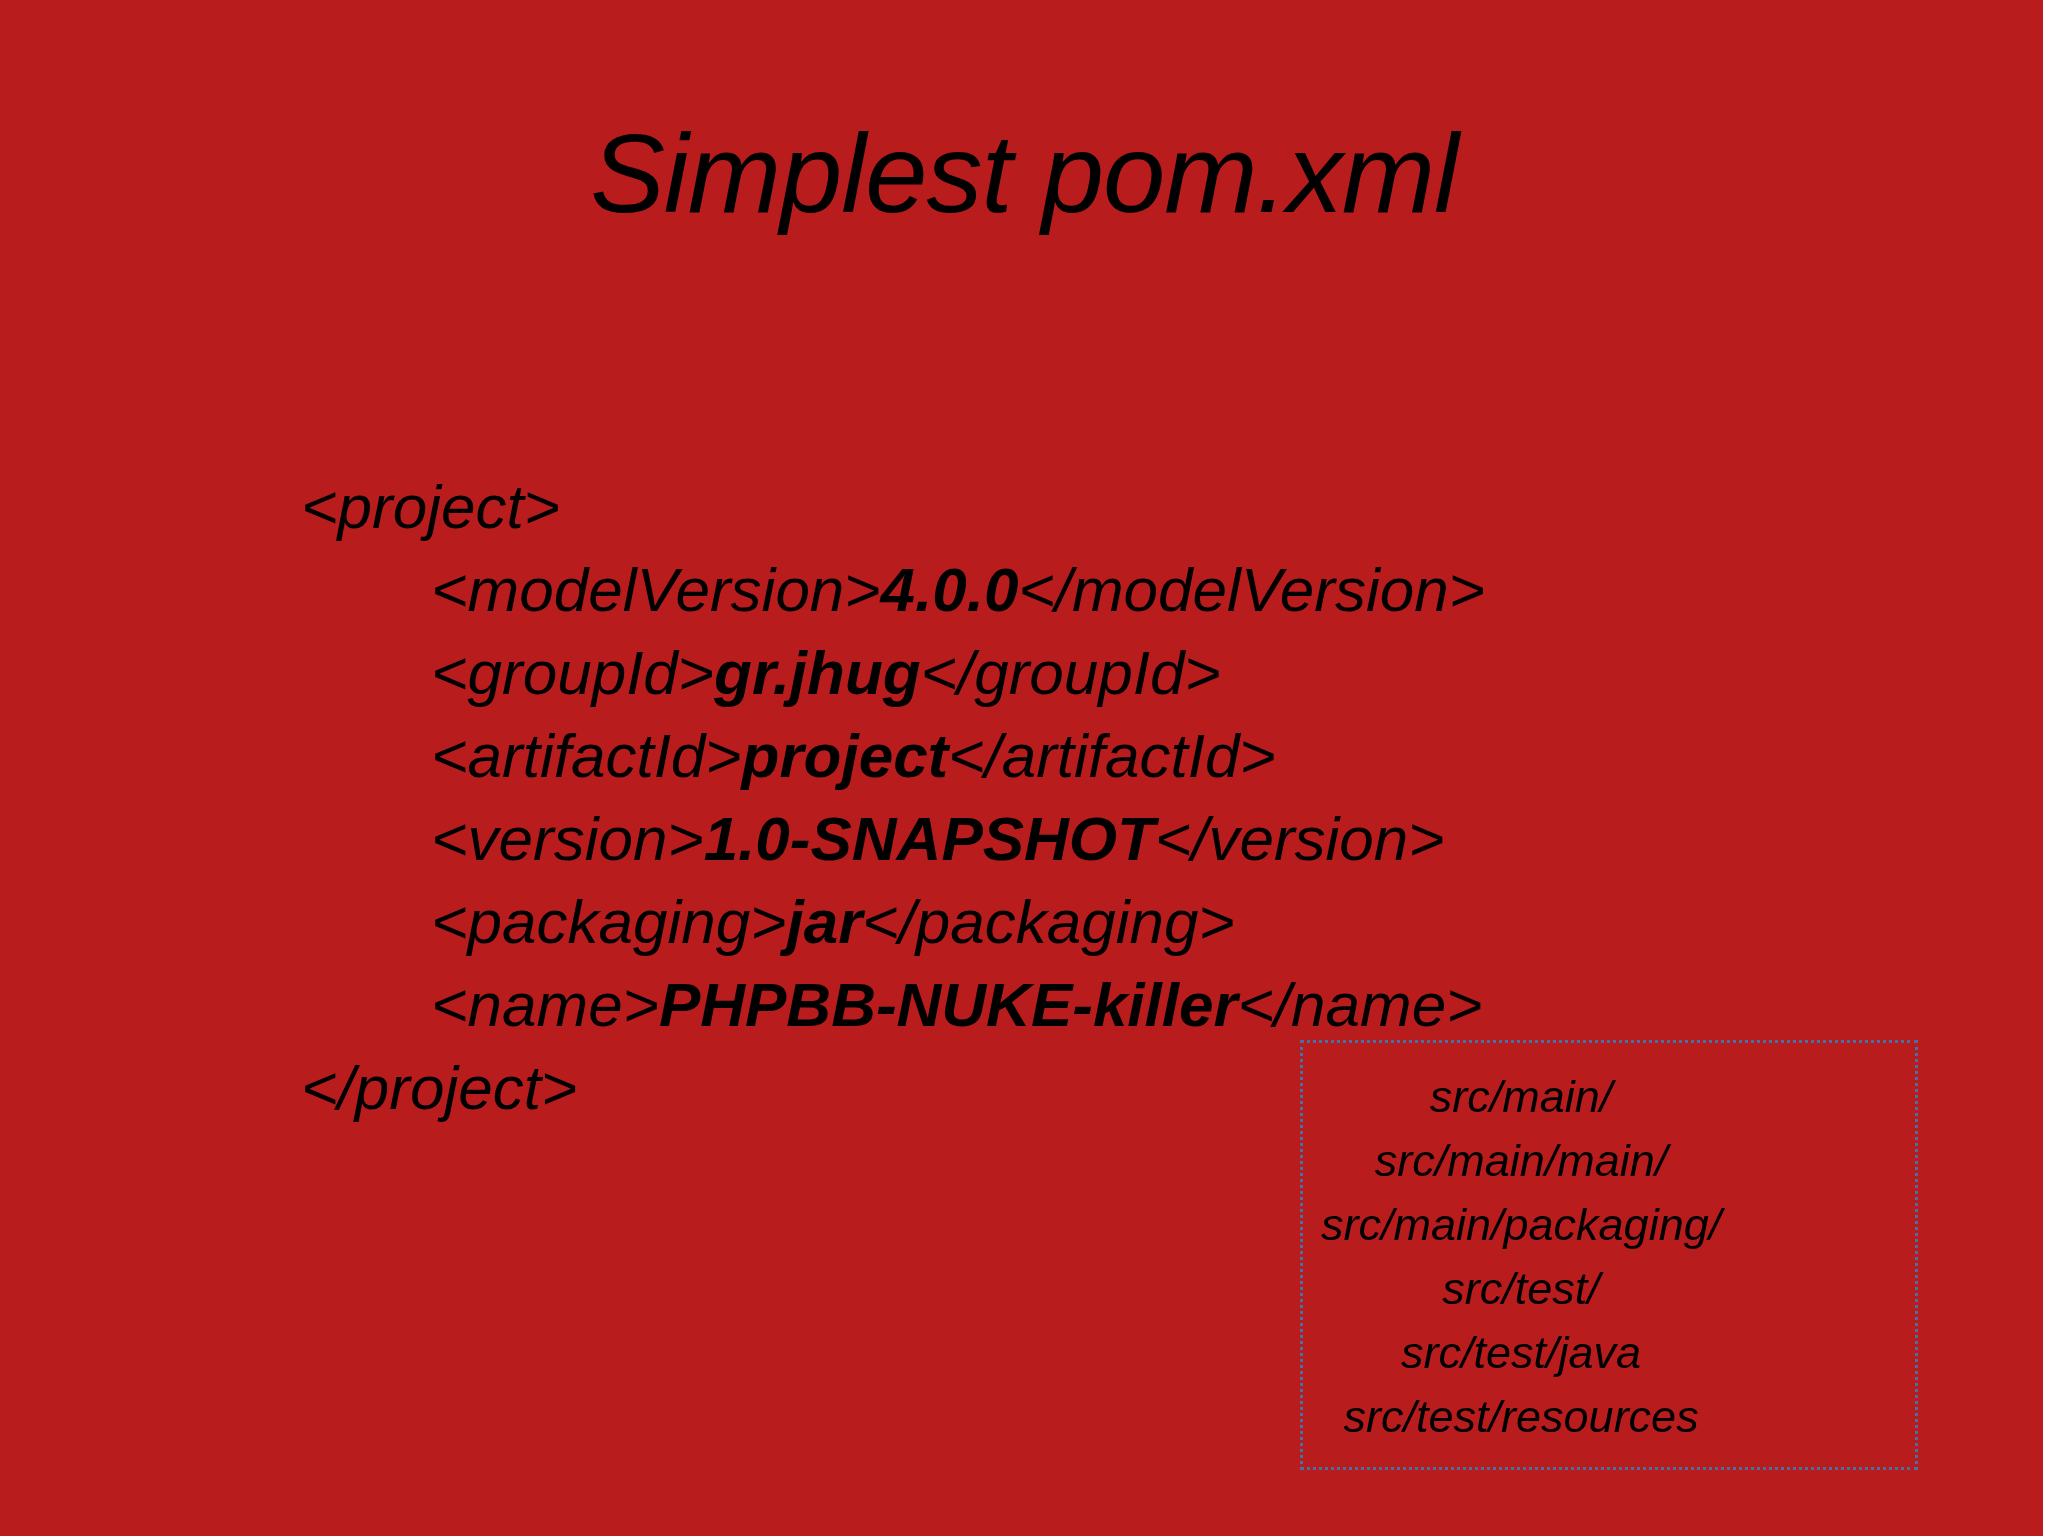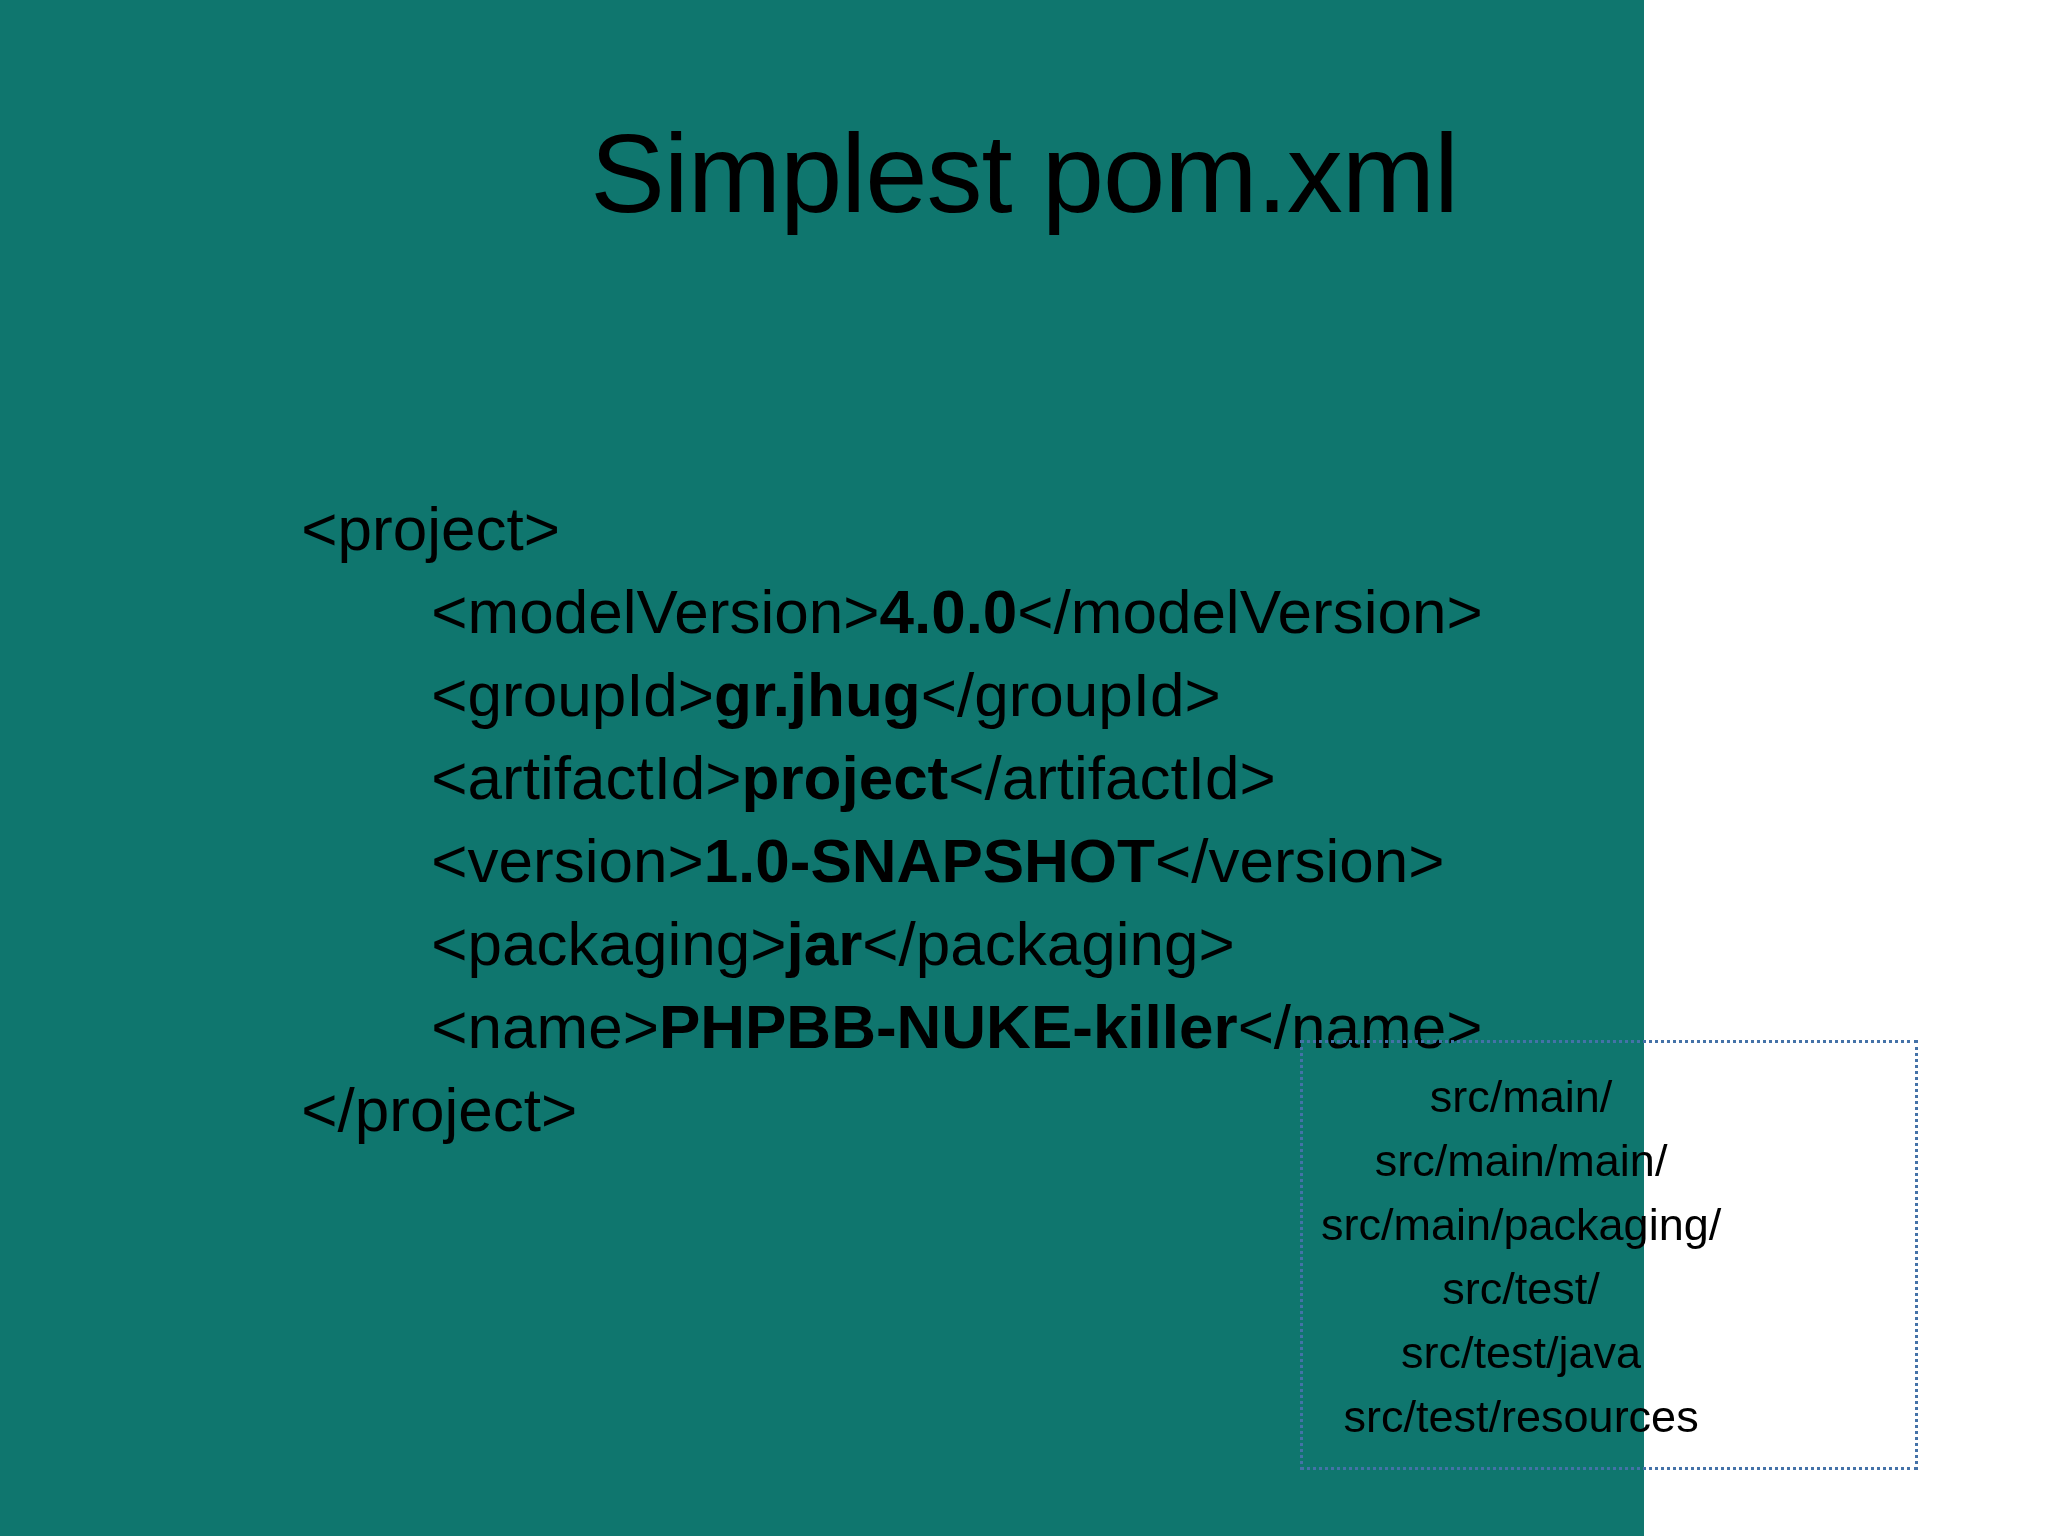--- a/index.html
+++ b/index.html
@@ -12,23 +12,24 @@
     background: #ffffff;
     font-family: "Liberation Sans", sans-serif;
     color: #000000;
     overflow: hidden;
     position: relative;
   }
 
   .slide {
     position: absolute;
     inset: 0;
-    width: 1644px;
+    width: 2043px;
     height: 1536px;
-    background: #0f766e;
+    background: #b91c1c;
+    font-style: italic;
   }
 
   
   .slide-title {
     position: absolute;
     left: 0;
     top: 118px;
     width: 2048px;
     text-align: center;
     font-size: 112px;
@@ -36,21 +37,21 @@
     line-height: 1.0;
     letter-spacing: -1px;
     color: #000000;
     white-space: nowrap;
   }
 
   
   .code-block {
     position: absolute;
     left: 198px;
-    top: 404px;
+    top: 382px;
     font-size: 62px;
     line-height: 83px;
     font-weight: 400;
     color: #000000;
     white-space: nowrap;
   }
   .code-line {
     white-space: pre;
     height: 83px;
   }

